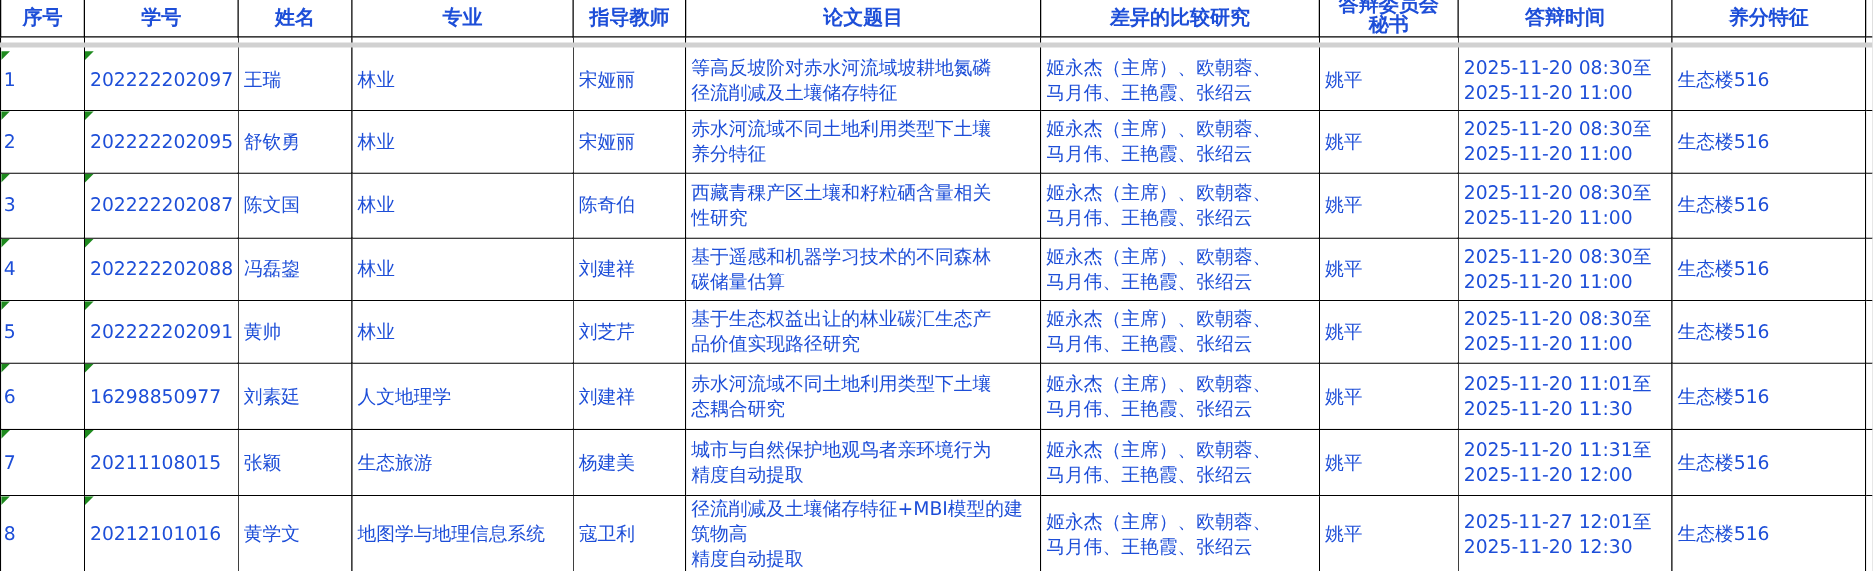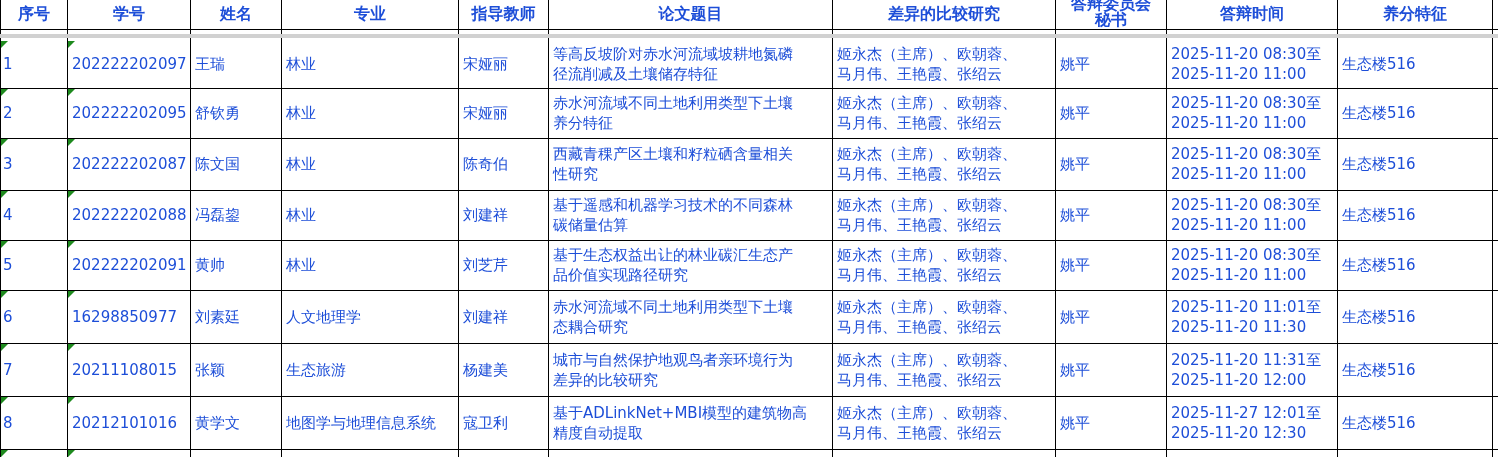--- a/index.html
+++ b/index.html
@@ -215,36 +215,36 @@
           <td><span>生态楼516</span></td>
           <td></td>
         </tr>
         <tr style="height: 53px;">
           <td class="c-index"><span class="gtri" style="border-top-color: rgb(30, 138, 30);"></span><span>7</span></td>
           <td><span class="gtri" style="border-top-color: rgb(30, 138, 30);"></span><span>20211108015</span></td>
           <td><span>张颖</span></td>
           <td><span>生态旅游</span></td>
           <td><span>杨建美</span></td>
           <td class="wrap"><span>城市与自然保护地观鸟者亲环境行为
-差异的比较研究</span></td>
+精度自动提取</span></td>
           <td class="wrap"><span>姬永杰（主席）、欧朝蓉、
 马月伟、王艳霞、张绍云</span></td>
           <td><span>姚平</span></td>
           <td class="wrap"><span>2025-11-20 11:31至
 2025-11-20 12:00</span></td>
           <td><span>生态楼516</span></td>
           <td></td>
         </tr>
         <tr style="height: 53px;">
           <td class="c-index"><span class="gtri" style="border-top-color: rgb(30, 138, 30);"></span><span>8</span></td>
           <td><span class="gtri" style="border-top-color: rgb(30, 138, 30);"></span><span>20212101016</span></td>
           <td><span>黄学文</span></td>
           <td><span>地图学与地理信息系统</span></td>
           <td><span>寇卫利</span></td>
-          <td class="wrap"><span>基于ADLinkNet+MBI模型的建筑物高
+          <td class="wrap"><span>径流削减及土壤储存特征+MBI模型的建筑物高
 精度自动提取</span></td>
           <td class="wrap"><span>姬永杰（主席）、欧朝蓉、
 马月伟、王艳霞、张绍云</span></td>
           <td><span>姚平</span></td>
           <td class="wrap"><span>2025-11-27 12:01至
 2025-11-20 12:30</span></td>
           <td><span>生态楼516</span></td>
           <td></td>
         </tr>
         <tr style="height: 20px;">

